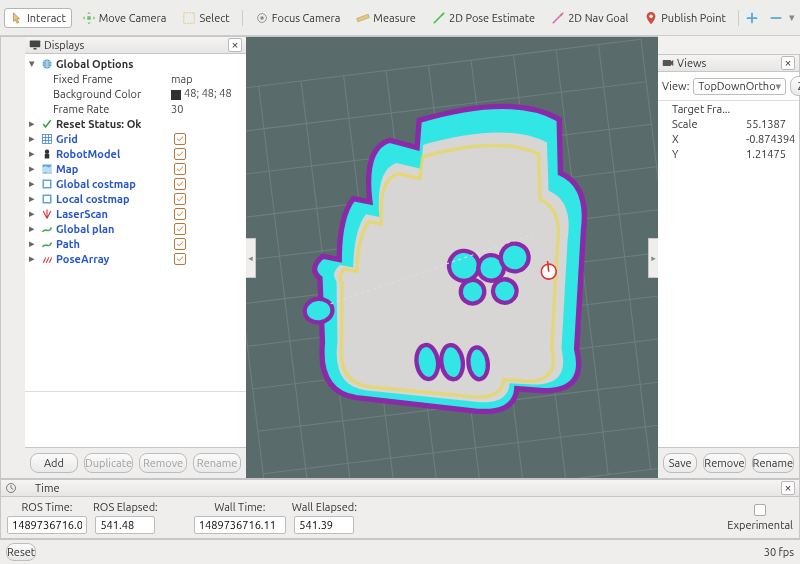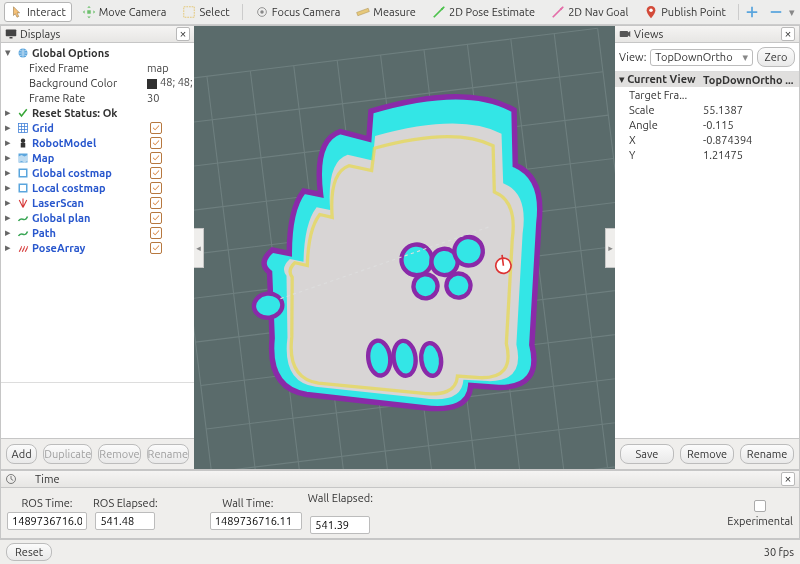--- a/index.html
+++ b/index.html
@@ -1,25 +1,25 @@
 <!DOCTYPE html>
 <html><head>
 <meta charset="utf-8">
 <style>
   * { box-sizing: border-box; margin: 0; padding: 0; font-family: "Ubuntu", "DejaVu Sans", sans-serif; font-size: 11px; }
   body { width: 800px; height: 564px; background: #f2f1f0; color: #333; overflow: hidden; display:flex; flex-direction:column; }
-  .toolbar { height: 25px; display:flex; align-items:center; gap:4px; padding:0 4px; border-bottom:1px solid #ccc; background:#ededec; }
+  .toolbar { height: 36px; display:flex; align-items:center; gap:4px; padding:0 4px; border-bottom:1px solid #ccc; background:#ededec; }
   .tool-btn { display:flex; align-items:center; gap:3px; padding:2px 5px; border:1px solid transparent; border-radius:3px; cursor:pointer; }
   .tool-btn.active { border-color:#b5b5b5; background:#fff; }
   .tool-sep { width:1px; height:16px; background:#ccc; margin:0 2px; }
   .ico { width:14px; height:14px; display:inline-block; vertical-align:middle; }
   .main { flex:1; display:flex; min-height:0; }
   .panel { background:#efeeec; border:1px solid #c6c6c6; display:flex; flex-direction:column; }
-  .panel-left { width:194px; border-right:none; }
-  .panel-right { width:185px; border-left:none; }
+  .panel-left { width:246px; border-right:none;padding-left:24px; }
+  .panel-right { width:142px; border-left:none;margin-top:18px; }
   .panel-title { display:flex; align-items:center; justify-content:space-between; background:linear-gradient(#f5f4f3,#e7e6e4); padding:1px 4px; border-bottom:1px solid #c6c6c6; font-size:11px; }
   .close-x { font-family:sans-serif; width:14px; height:14px; border:1px solid #b9b9b9; border-radius:2px; text-align:center; line-height:12px; cursor:pointer; background:#fff; }
   .tree { flex:1; background:#fff; overflow:auto; padding:2px; }
   .tree-row { display:flex; align-items:center; height:15px; gap:3px; padding-left:2px; white-space:nowrap; }
   .tw { width:9px; display:inline-block; color:#666; cursor:pointer; }
   .tree-label { flex:0 0 115px; }
   .tree-label.link { color:#2857cd; font-weight:bold; cursor:pointer; }
   .tree-val { color:#444; }
   .ck { width:12px; height:12px; border:1px solid #b7783f; background:#fff; border-radius:2px; display:inline-flex; align-items:center; justify-content:center; color:#d57a2e; font-size:10px; }
   .ck::after { content:"✓"; }
@@ -299,38 +299,30 @@
     <div class="views-body">
       <div class="views-typerow">
         <span>View:</span>
         <div class="select">
           <span>TopDownOrtho</span>
           <span style="color:#888">▾</span>
         </div>
         <div class="btn" style="flex:0 0 38px">Zero</div>
       </div>
       <div class="prop-table">
-        <div class="prop-row hdr">
-          <span class="prop-k" style="padding-left:4px">▾ <span>Current View</span></span>
-          <span class="prop-v">TopDownOrtho ...</span>
-        </div>
         <div id="view-rows">
             <div class="prop-row">
               <span class="prop-k">Target Fra...</span>
               <span class="prop-v"><fixed frame=""></fixed></span>
             </div>
             <div class="prop-row">
               <span class="prop-k">Scale</span>
               <span class="prop-v">55.1387</span>
             </div>
             <div class="prop-row">
-              <span class="prop-k">Angle</span>
-              <span class="prop-v">-0.115</span>
-            </div>
-            <div class="prop-row">
               <span class="prop-k">X</span>
               <span class="prop-v">-0.874394</span>
             </div>
             <div class="prop-row">
               <span class="prop-k">Y</span>
               <span class="prop-v">1.21475</span>
             </div>
           </div>
       </div>
       <div style="flex:1"></div>
@@ -358,32 +350,32 @@
     <div class="time-field">
         <span>ROS Time:</span>
       <input class="text-input" style="width: 80px;" value="1489736716.07">
       </div>
     <div class="time-field">
         <span>ROS Elapsed:</span>
       <input class="text-input" style="width: 60px;" value="541.48">
       </div>
     <div class="time-field" style="margin-left:30px">
         <span>Wall Time:</span>
-      <input class="text-input" style="width: 92px; margin-left: 16px;" value="1489736716.11">
+      <input class="text-input" style="width: 92px;" value="1489736716.11">
       </div>
     <div class="time-field">
         <span>Wall Elapsed:</span>
-      <input class="text-input" style="width: 60px; margin-top: 9px;" value="541.39">
+      <input class="text-input" style="width: 60px;" value="541.39">
       </div>
     <div style="flex:1"></div>
     <div class="time-field">
       <span class="checkbox"></span>
       <span>Experimental</span>
     </div>
   </div>
 </div>
 
 <div class="statusbar">
   <div class="sb-left">
-    <div class="btn" style="flex:none;padding:2px 8px">Reset</div>
+    <div class="btn" style="flex:none;padding:2px 0">Reset</div>
   </div>
   <span>30 fps</span>
 </div>
 
 </body></html>

